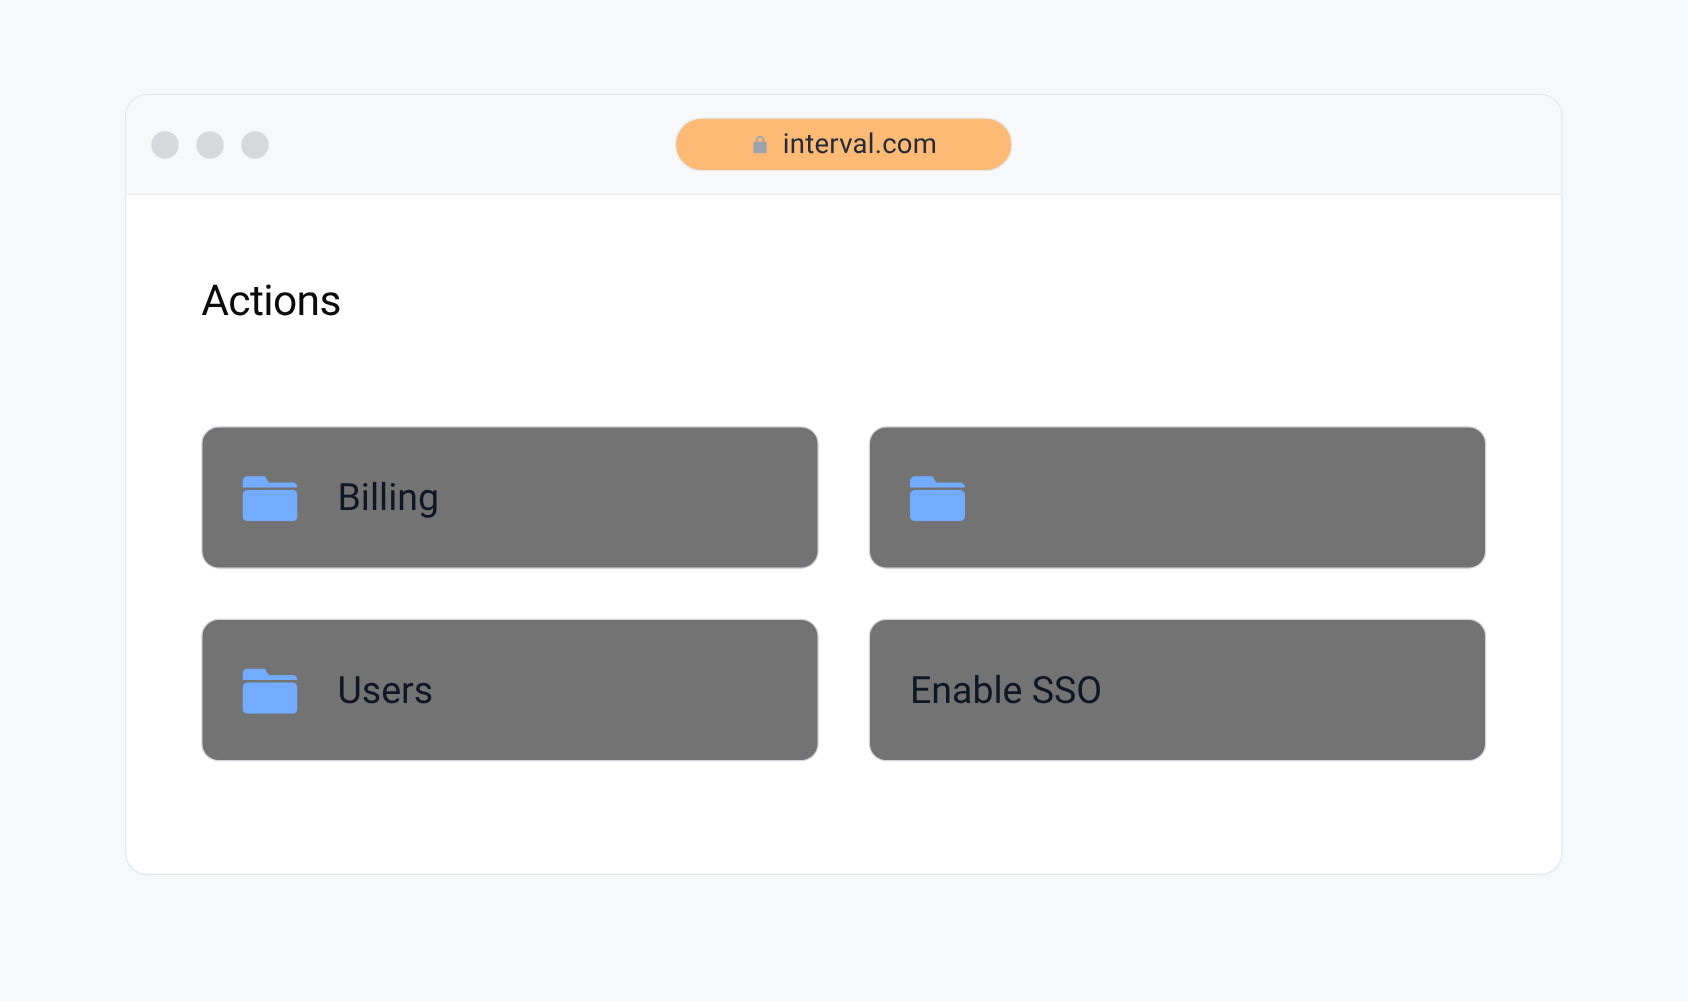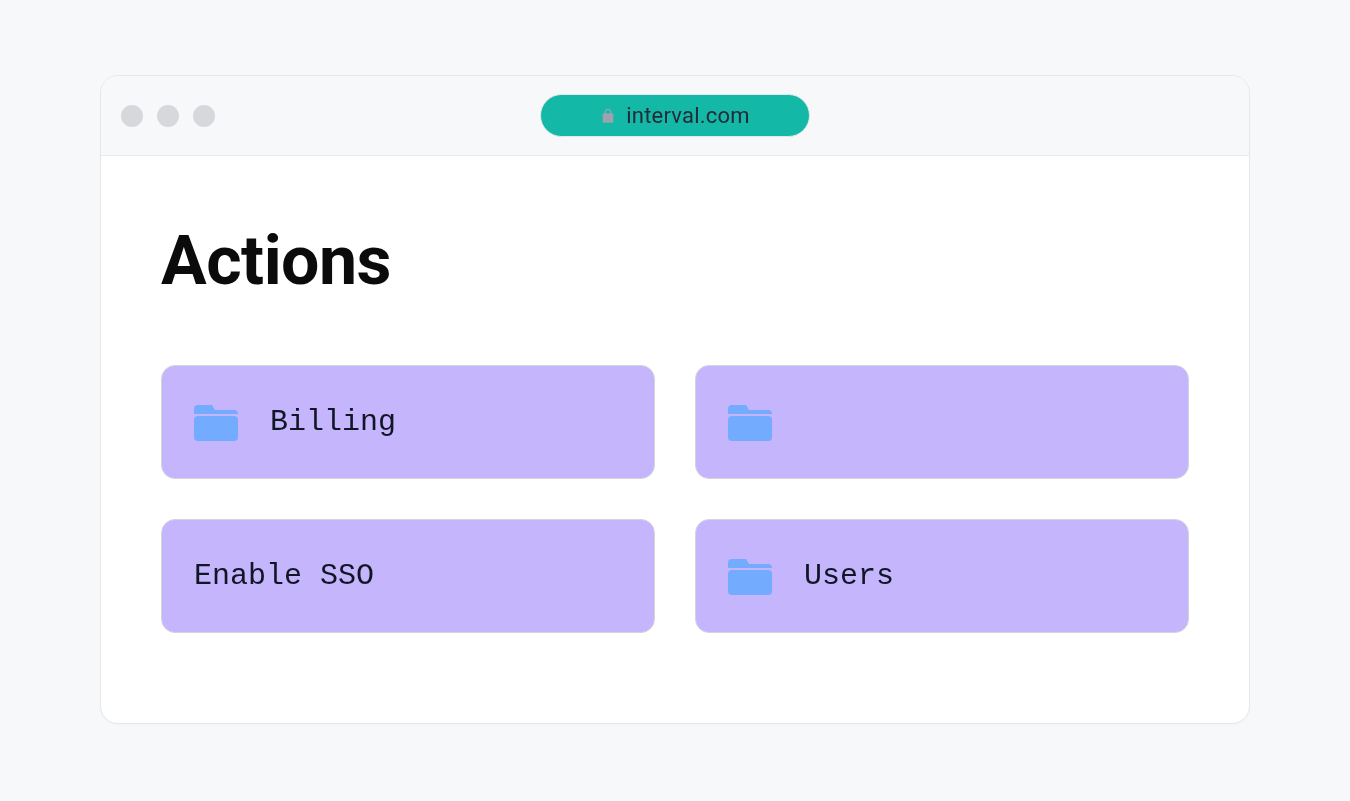--- a/index.html
+++ b/index.html
@@ -41,21 +41,21 @@
     .traffic-light {
       width: 22px;
       height: 22px;
       border-radius: 50%;
       background: #d6d8dc;
     }
     .url-bar {
       position: absolute;
       left: 50%;
       transform: translateX(-50%);
-      background: #14b8a6;
+      background: #fdba74;
       border: 1px solid #e5e7eb;
       border-radius: 999px;
       padding: 8px 28px;
       display: flex;
       align-items: center;
       gap: 10px;
       min-width: 270px;
       justify-content: center;
     }
     .lock-icon {
@@ -71,42 +71,41 @@
     .url-text {
       color: #232b3a;
       font-size: 22px;
       font-weight: 400;
       letter-spacing: 0.2px;
     }
     .content {
       padding: 65px 60px 90px 60px;
     }
     .page-title {
-      font-size: 68px;
-      font-weight: 700;
+      font-size: 34px;
+      font-weight: 400;
       color: #0b0b0c;
       letter-spacing: -0.5px;
-      margin-bottom: 64px;
+      margin-bottom: 80px;
     }
     .cards-grid {
       display: grid;
       grid-template-columns: 1fr 1fr;
       gap: 40px;
     }
     .card {
       border: 1.5px solid #d3d5da;
       border-radius: 14px;
       padding: 32px 32px;
       display: flex;
       align-items: center;
       gap: 32px;
       cursor: pointer;
-      background: #c4b5fd;
+      background: #737373;
       min-height: 114px;
-      font-family: Liberation Mono, monospace;
     }
     .folder-icon {
       width: 44px;
       height: 38px;
       flex-shrink: 0;
     }
     .card-label {
       font-size: 30px;
       font-weight: 400;
       color: #101625;
@@ -150,28 +149,28 @@
       <div class="card">
         <span class="folder-icon">
           <svg viewBox="0 0 44 38" width="44" height="38">
             <path fill="#73abff" d="M4 2 h14 l3 5 h19 a4 4 0 0 1 4 4 v0 h-44 v-5 a4 4 0 0 1 4 -4 z"></path>
             <rect fill="#73abff" x="0" y="13" width="44" height="25" rx="4"></rect>
           </svg>
         </span>
       </div>
 
       <div class="card">
-        <span class="card-label">Enable SSO</span>
-      </div>
-
-      <div class="card">
         <span class="folder-icon">
           <svg viewBox="0 0 44 38" width="44" height="38">
             <path fill="#73abff" d="M4 2 h14 l3 5 h19 a4 4 0 0 1 4 4 v0 h-44 v-5 a4 4 0 0 1 4 -4 z"></path>
             <rect fill="#73abff" x="0" y="13" width="44" height="25" rx="4"></rect>
           </svg>
         </span>
         <span class="card-label">Users</span>
       </div>
 
+      <div class="card">
+        <span class="card-label">Enable SSO</span>
+      </div>
+
     </div>
   </div>
 </div>
 
 </body></html>

